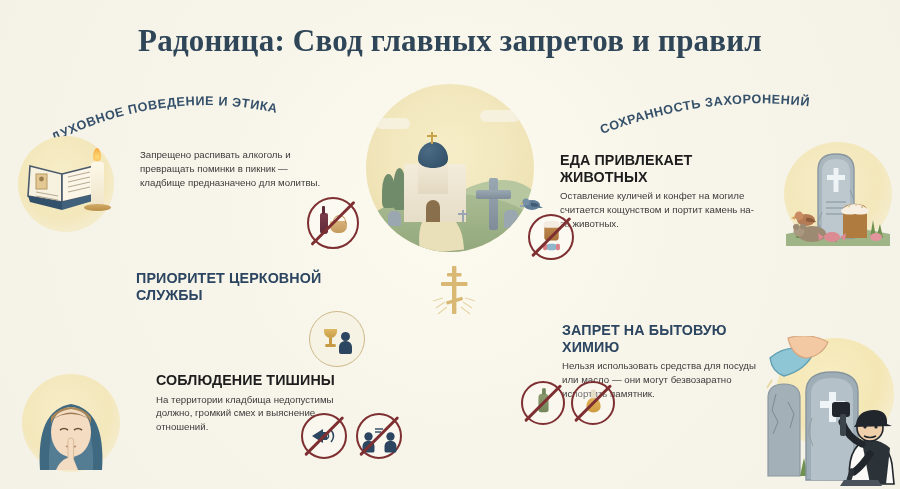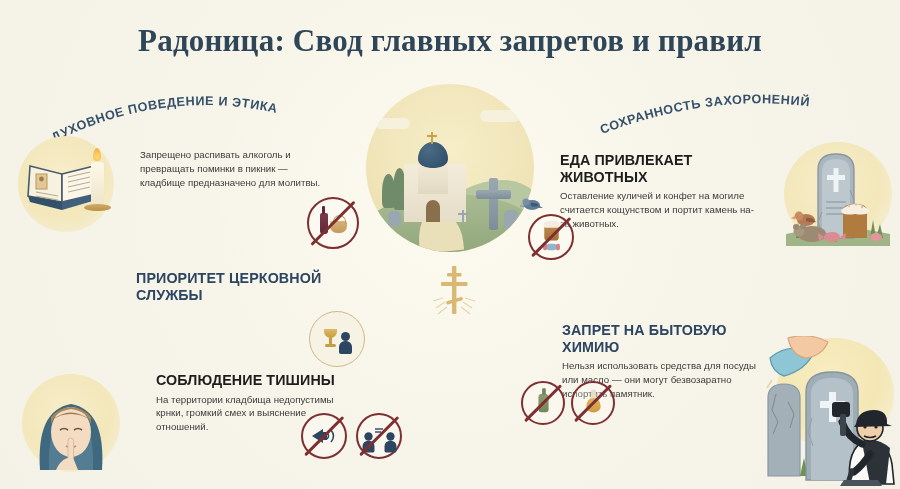--- a/index.html
+++ b/index.html
@@ -268,21 +268,21 @@
           <path d="M52 56 Q56 53 60 56"></path>
       </g>
       <path d="M44 72 Q49 75 54 72" stroke="#c08e7e" stroke-width="1.8" fill="none"></path>
       <rect x="46" y="64" width="5.6" height="24" rx="2.8" fill="#f3dcc1" stroke="#d9bb98" stroke-width="1"></rect>
       <path d="M36 92 Q44 80 52 86 L56 96 L34 96 Z" fill="#f3dcc1"></path>
     </svg>
   </div>
 
   <div class="block" style="left:136px;top:372px;width:190px;margin-left:20px;">
     <div class="b-head">СОБЛЮДЕНИЕ ТИШИНЫ</div>
-    <div class="b-body">На территории кладбища недопустимы крнки, громкий смех и выяснение отношений.</div>
+    <div class="b-body">На территории кладбища недопустимы должно, громкий смех и выяснение отношений.</div>
   </div>
 
   <div class="ban" style="left:301px;top:413px;width:46px;height:46px;">
     <div class="glyph">
       <div class="speaker"></div>
       <svg width="10" height="16" viewBox="0 0 10 16" style="margin-left:3px;">
         <g stroke="#2c4560" stroke-width="1.5" fill="none">
           <path d="M1 5 Q4 8 1 11"></path>
             <path d="M5 2 Q10 8 5 14"></path>
         </g>

